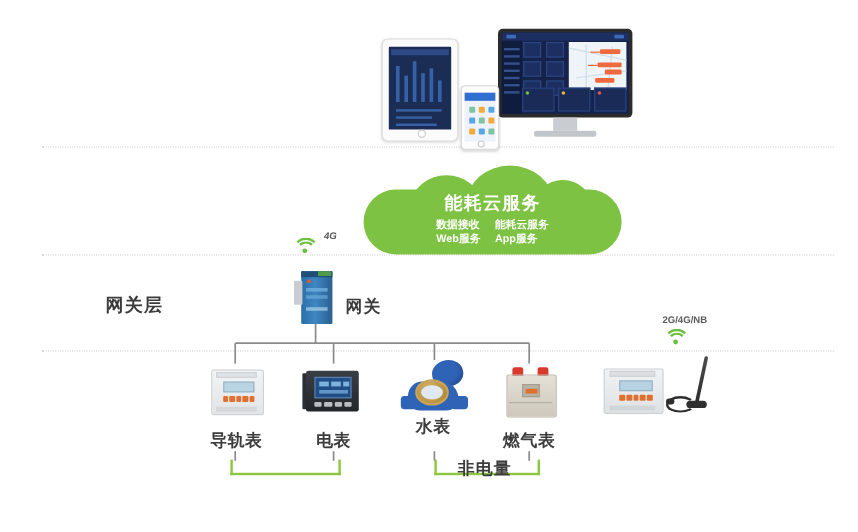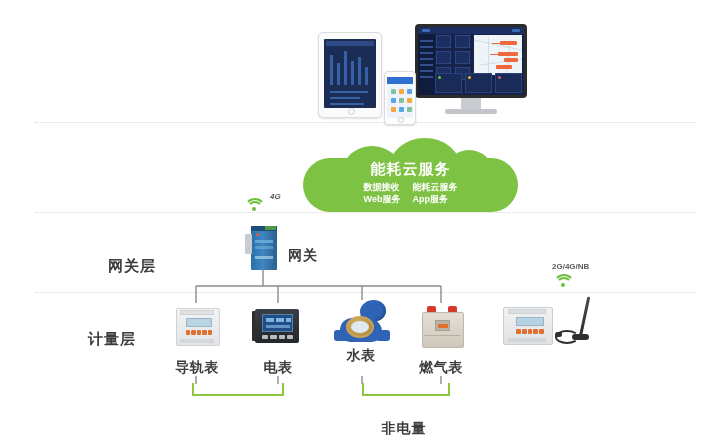--- a/index.html
+++ b/index.html
@@ -23,21 +23,21 @@
   .divider.d3{top:292px;}
 
   
   .layer-label{
     position:absolute;left:88px;width:90px;
     font-size:15px;font-weight:bold;color:#3c3c3c;
     letter-spacing:1px;white-space:nowrap;
   }
   .layer-label.l1{top:82px;}
   .layer-label.l2{top:178px;}
-  .layer-label.l3{top:257px;margin-left:20px;}
+  .layer-label.l3{top:245px;}
   .layer-label.l4{top:330px;}
 
   
   .devices{position:absolute;left:305px;top:8px;width:230px;height:112px;}
 
   
   .tablet{
     position:absolute;left:13px;top:24px;width:62px;height:84px;
     background:#fbfbfb;border:1px solid #dcdcdc;border-radius:5px;
     box-shadow:0 1px 2px rgba(0,0,0,.12);
@@ -192,33 +192,32 @@
   .cap.c3{left:332px;top:347px;width:58px;}
   .cap.c4{left:410px;top:359px;width:62px;}
   .cap.c5{left:505px;top:359px;width:130px;}
 
   
   .brk{position:absolute;height:11px;border:2px solid #8cc63f;border-top:none;}
   .brk.g1{left:192px;top:383px;width:88px;}
   .brk.g2{left:362px;top:383px;width:84px;}
   .grp-cap{position:absolute;font-size:14px;font-weight:bold;color:#3c3c3c;text-align:center;letter-spacing:1px;}
   .grp-cap.t1{left:192px;top:400px;width:88px;}
-  .grp-cap.t2{left:362px;top:420px;width:84px;}
+  .grp-cap.t2{left:362px;top:382px;width:84px;}
 </style>
 </head>
 <body>
 
 <div id="stage">
 
   <div class="divider d1"></div>
   <div class="divider d2"></div>
   <div class="divider d3"></div>
 
   <div class="layer-label l3">网关层</div>
-  <div class="layer-label l4">计量层</div>
 
   <div class="devices">
 
     <div class="tablet">
       <div class="screen">
         <div class="tbar"></div>
         <div class="col" style="left:6px;top:16px;width:3px;height:30px;"></div>
         <div class="col" style="left:13px;top:24px;width:3px;height:22px;"></div>
         <div class="col" style="left:20px;top:12px;width:3px;height:34px;"></div>
         <div class="col" style="left:27px;top:22px;width:3px;height:24px;"></div>

